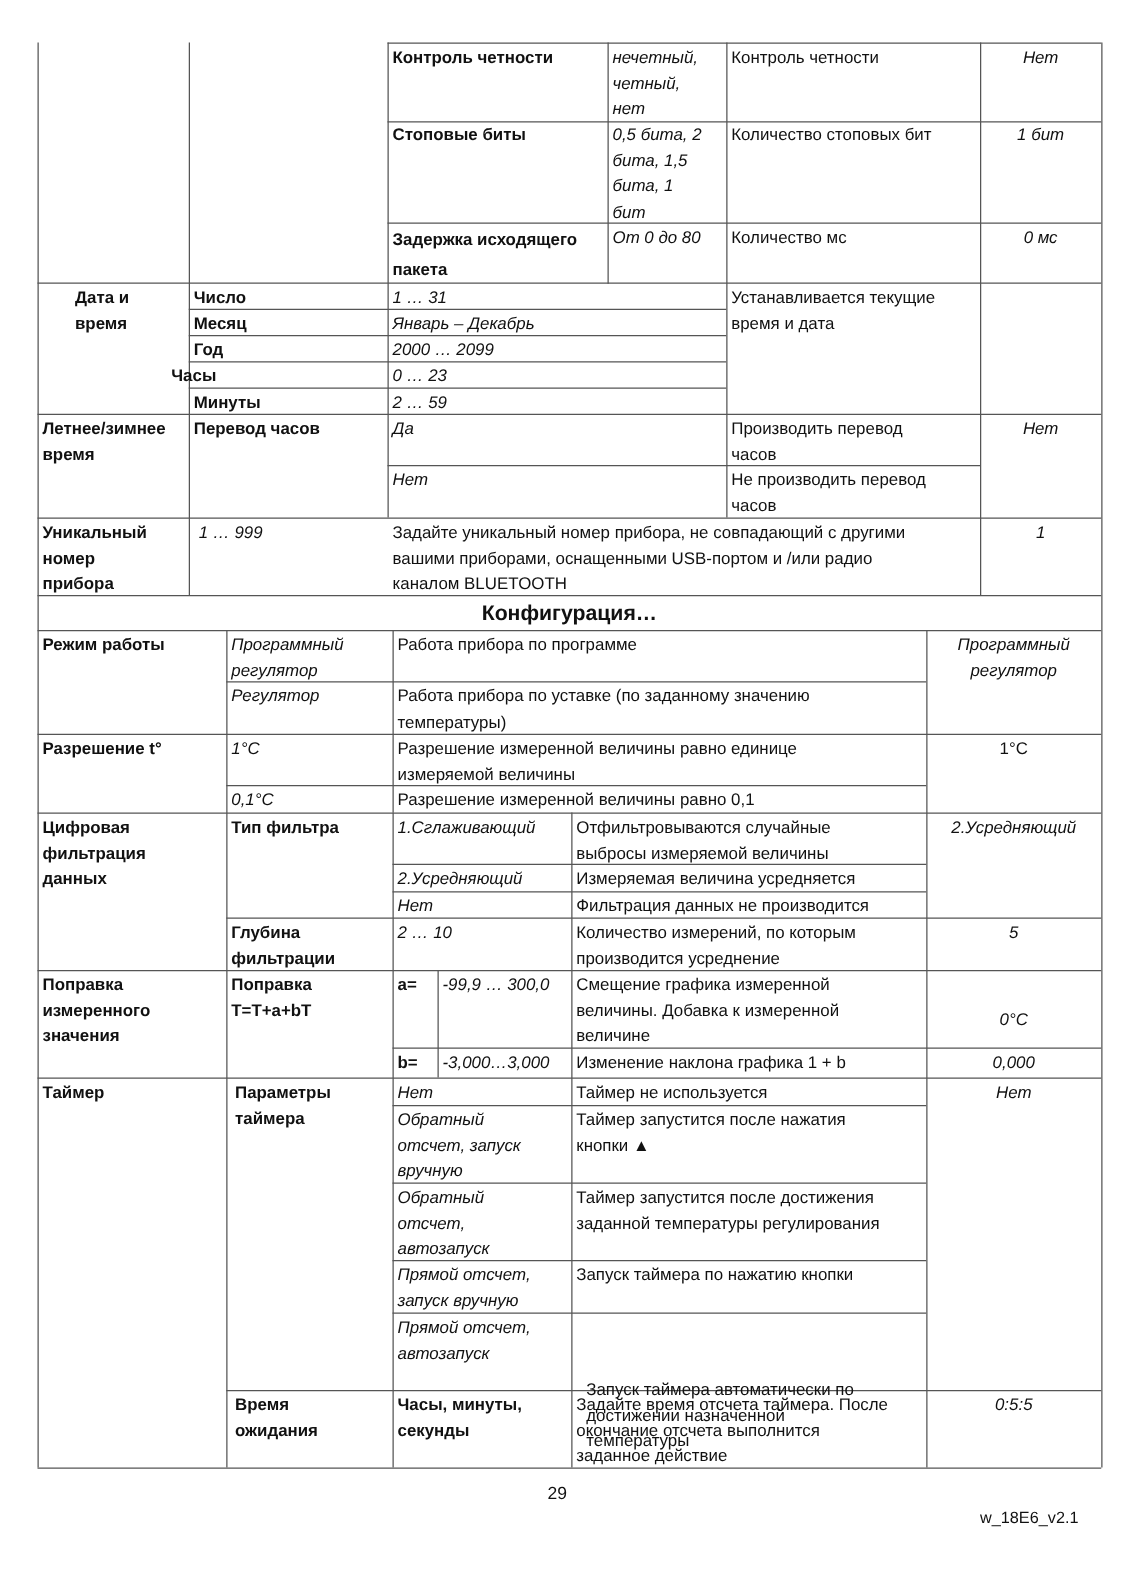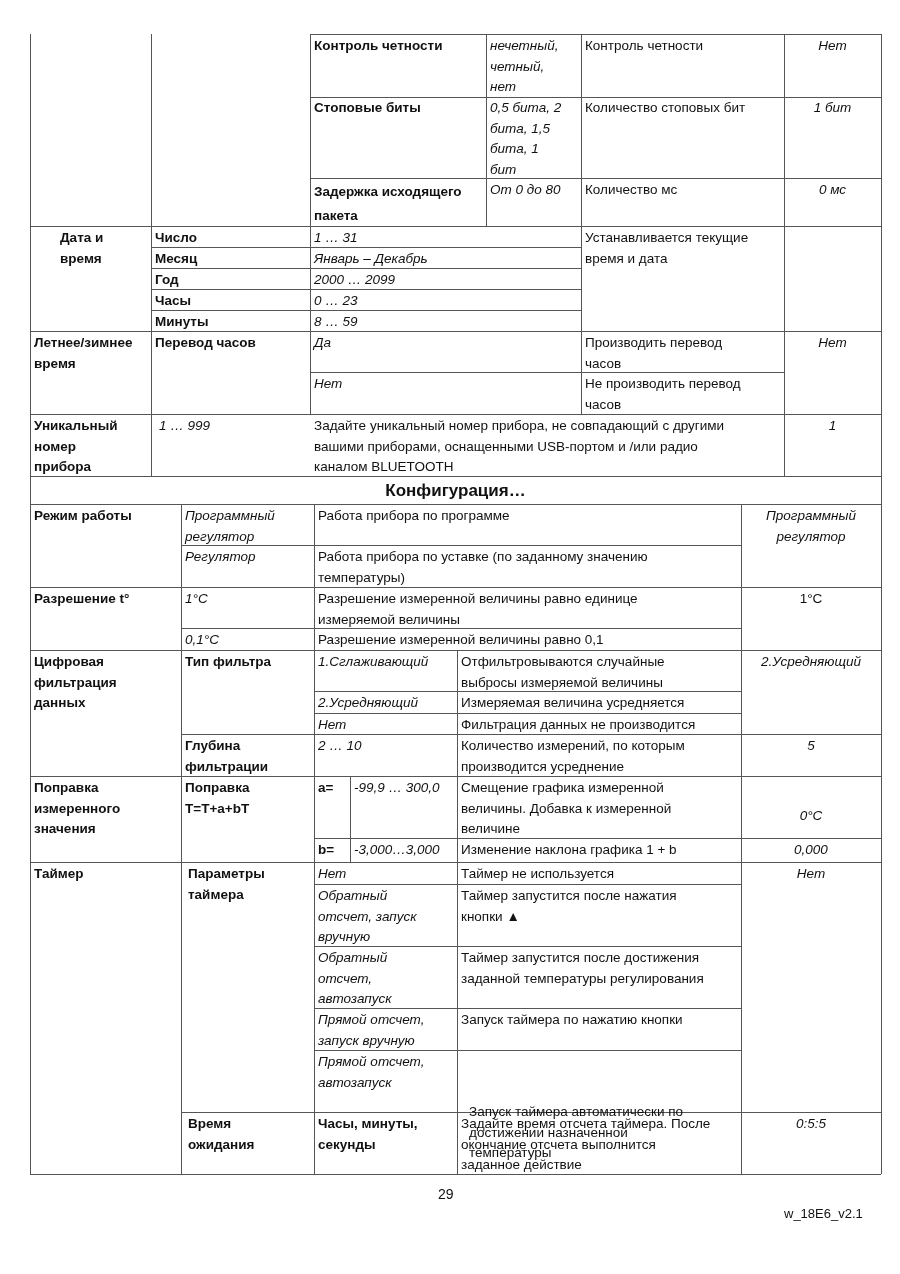--- a/index.html
+++ b/index.html
@@ -61,24 +61,24 @@
   <div class="cell" style="left:581px; top:179px; width:203px;">Количество мс</div>
   <div class="cell i c" style="left:784px; top:179px; width:97px;">0 мс</div>
 
   <div class="cell b" style="left:16px; top:227px; width:121px;padding-left:44px;">Дата и время</div>
   <div class="cell b" style="left:151px; top:227px; width:159px;">Число</div>
   <div class="cell i" style="left:310px; top:227px; width:271px;">1 … 31</div>
   <div class="cell b" style="left:151px; top:248px; width:159px;">Месяц</div>
   <div class="cell i" style="left:310px; top:248px; width:271px;">Январь – Декабрь</div>
   <div class="cell b" style="left:151px; top:269px; width:159px;">Год</div>
   <div class="cell i" style="left:310px; top:269px; width:271px;">2000 … 2099</div>
-  <div class="cell b" style="left:151px; top:290px; width:159px;">Часы</div>
+  <div class="cell b" style="left:133px; top:290px; width:159px;">Часы</div>
   <div class="cell i" style="left:310px; top:290px; width:271px;">0 … 23</div>
   <div class="cell b" style="left:151px; top:311px; width:159px;">Минуты</div>
-  <div class="cell i" style="left:310px; top:311px; width:271px;">8 … 59</div>
+  <div class="cell i" style="left:310px; top:311px; width:271px;">2 … 59</div>
   <div class="cell" style="left:581px; top:227px; width:203px; white-space:pre-line;">Устанавливается текущие
 время и дата</div>
 
   <div class="cell b" style="left:30px; top:332px; width:121px; white-space:pre-line;">Летнее/зимнее
 время</div>
   <div class="cell b" style="left:151px; top:332px; width:159px;">Перевод часов</div>
   <div class="cell i" style="left:310px; top:332px; width:271px;">Да</div>
   <div class="cell" style="left:581px; top:332px; width:203px; white-space:pre-line;">Производить перевод
 часов</div>
   <div class="cell i" style="left:310px; top:373px; width:271px;">Нет</div>

